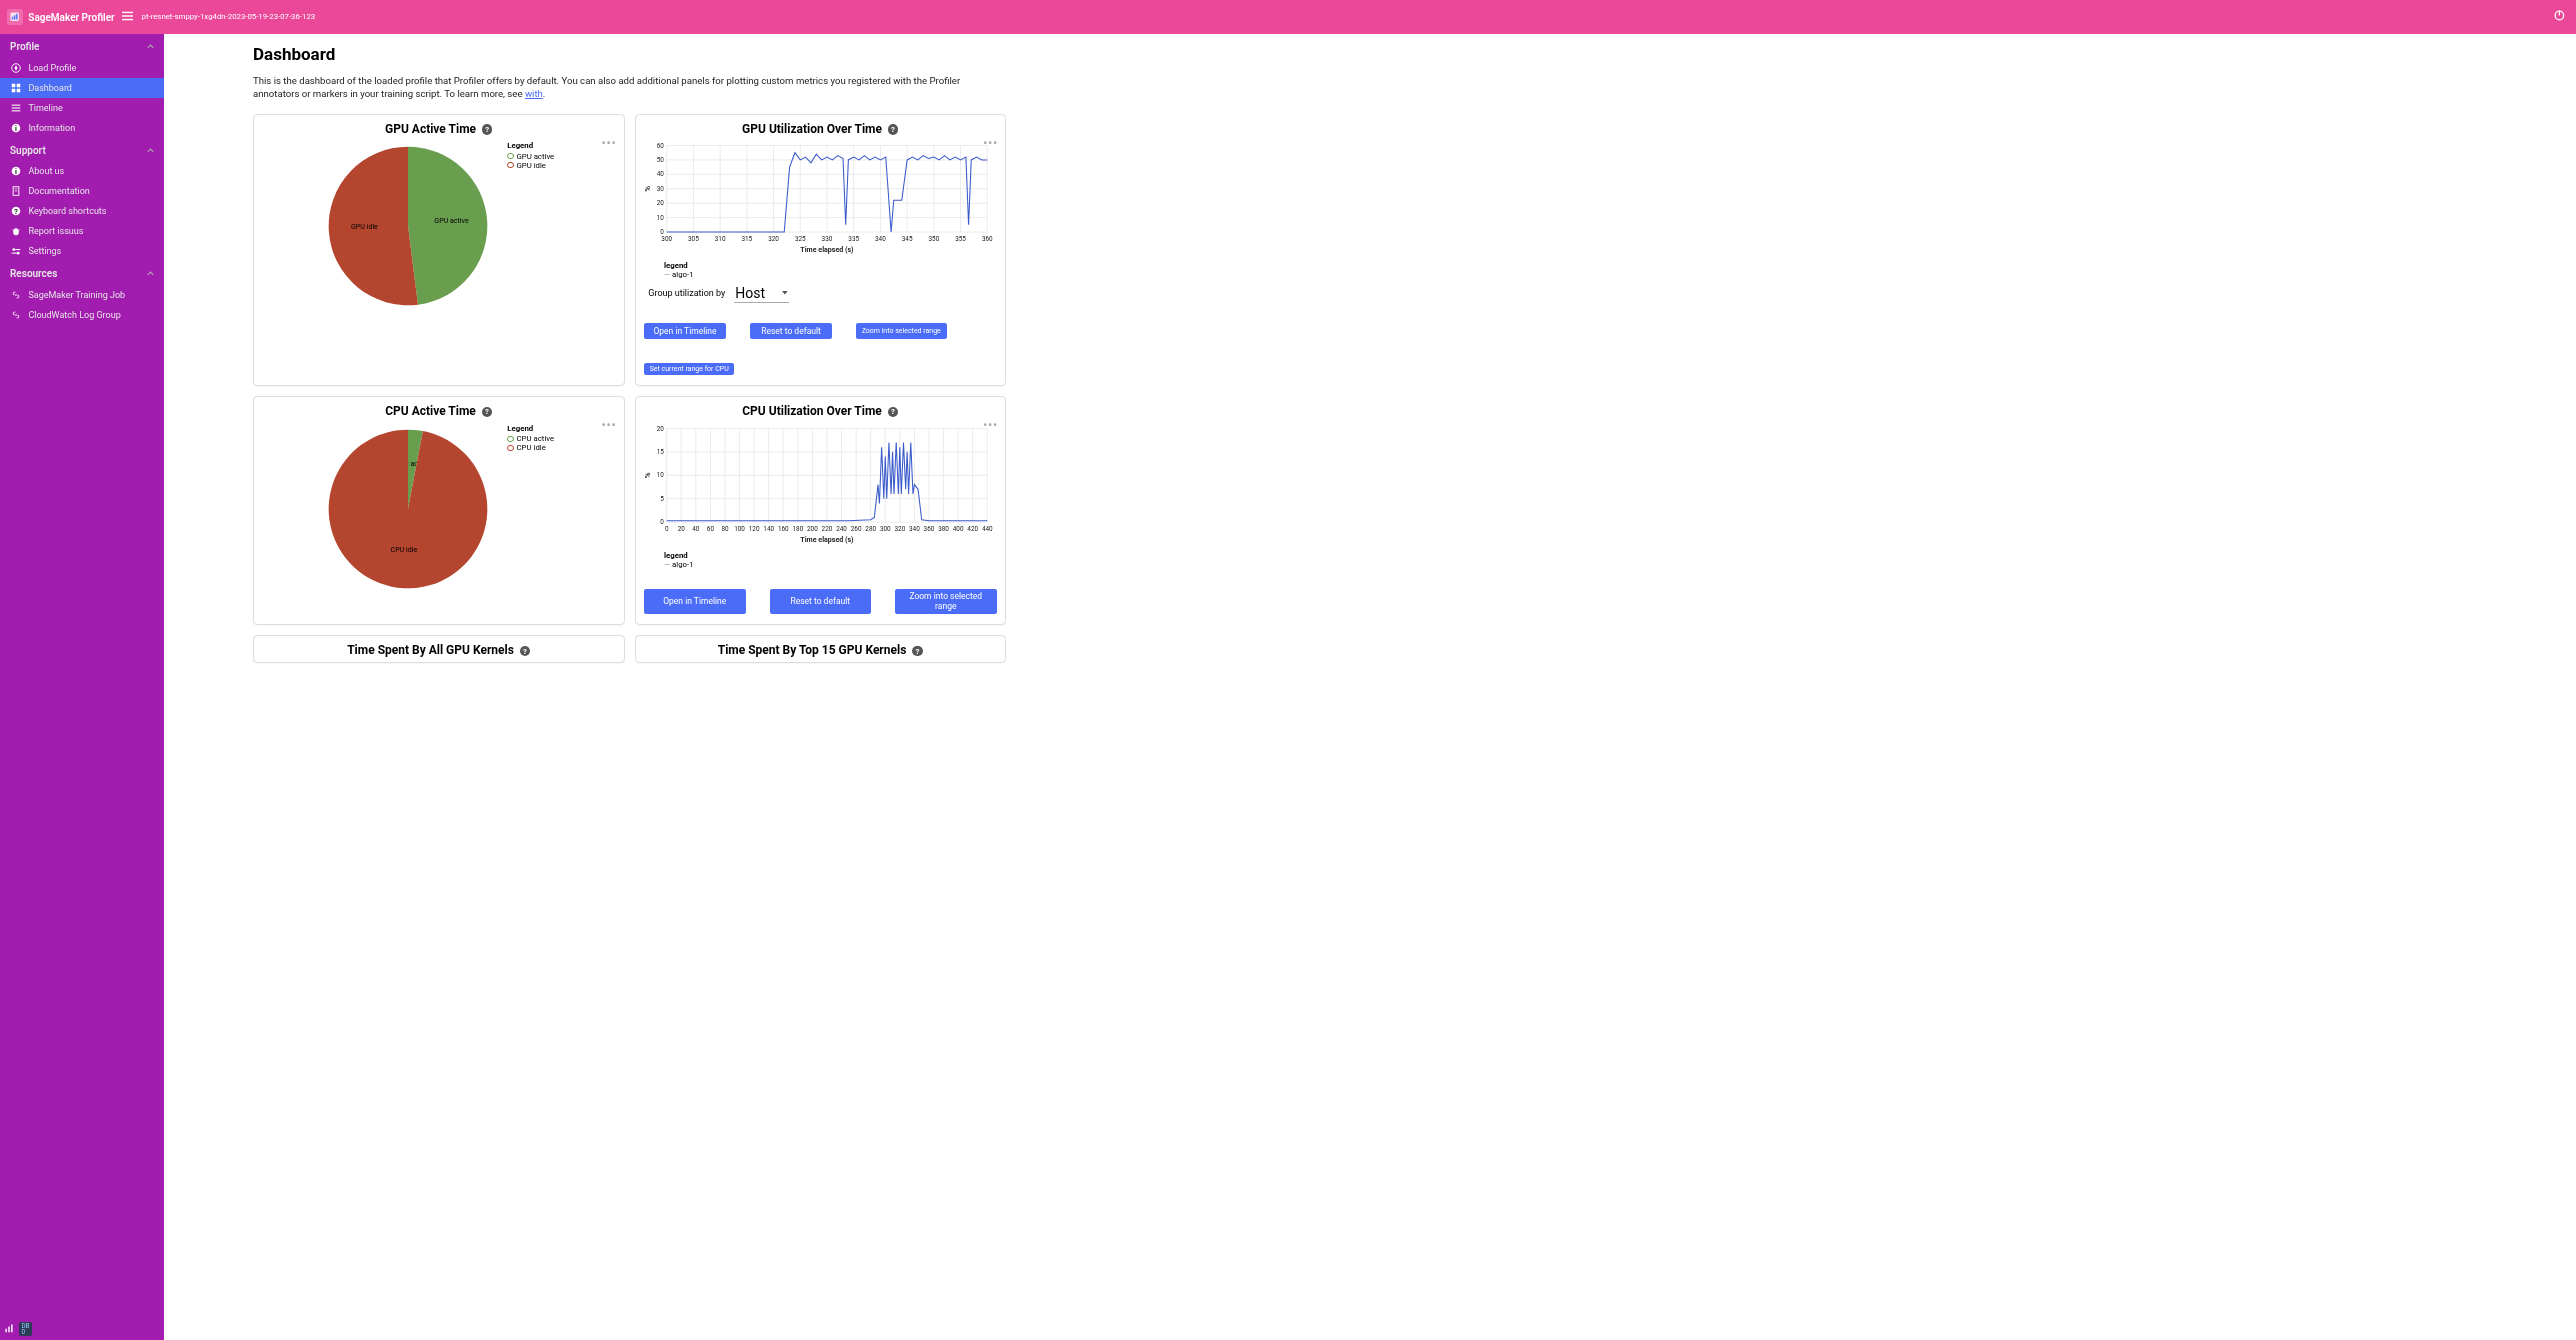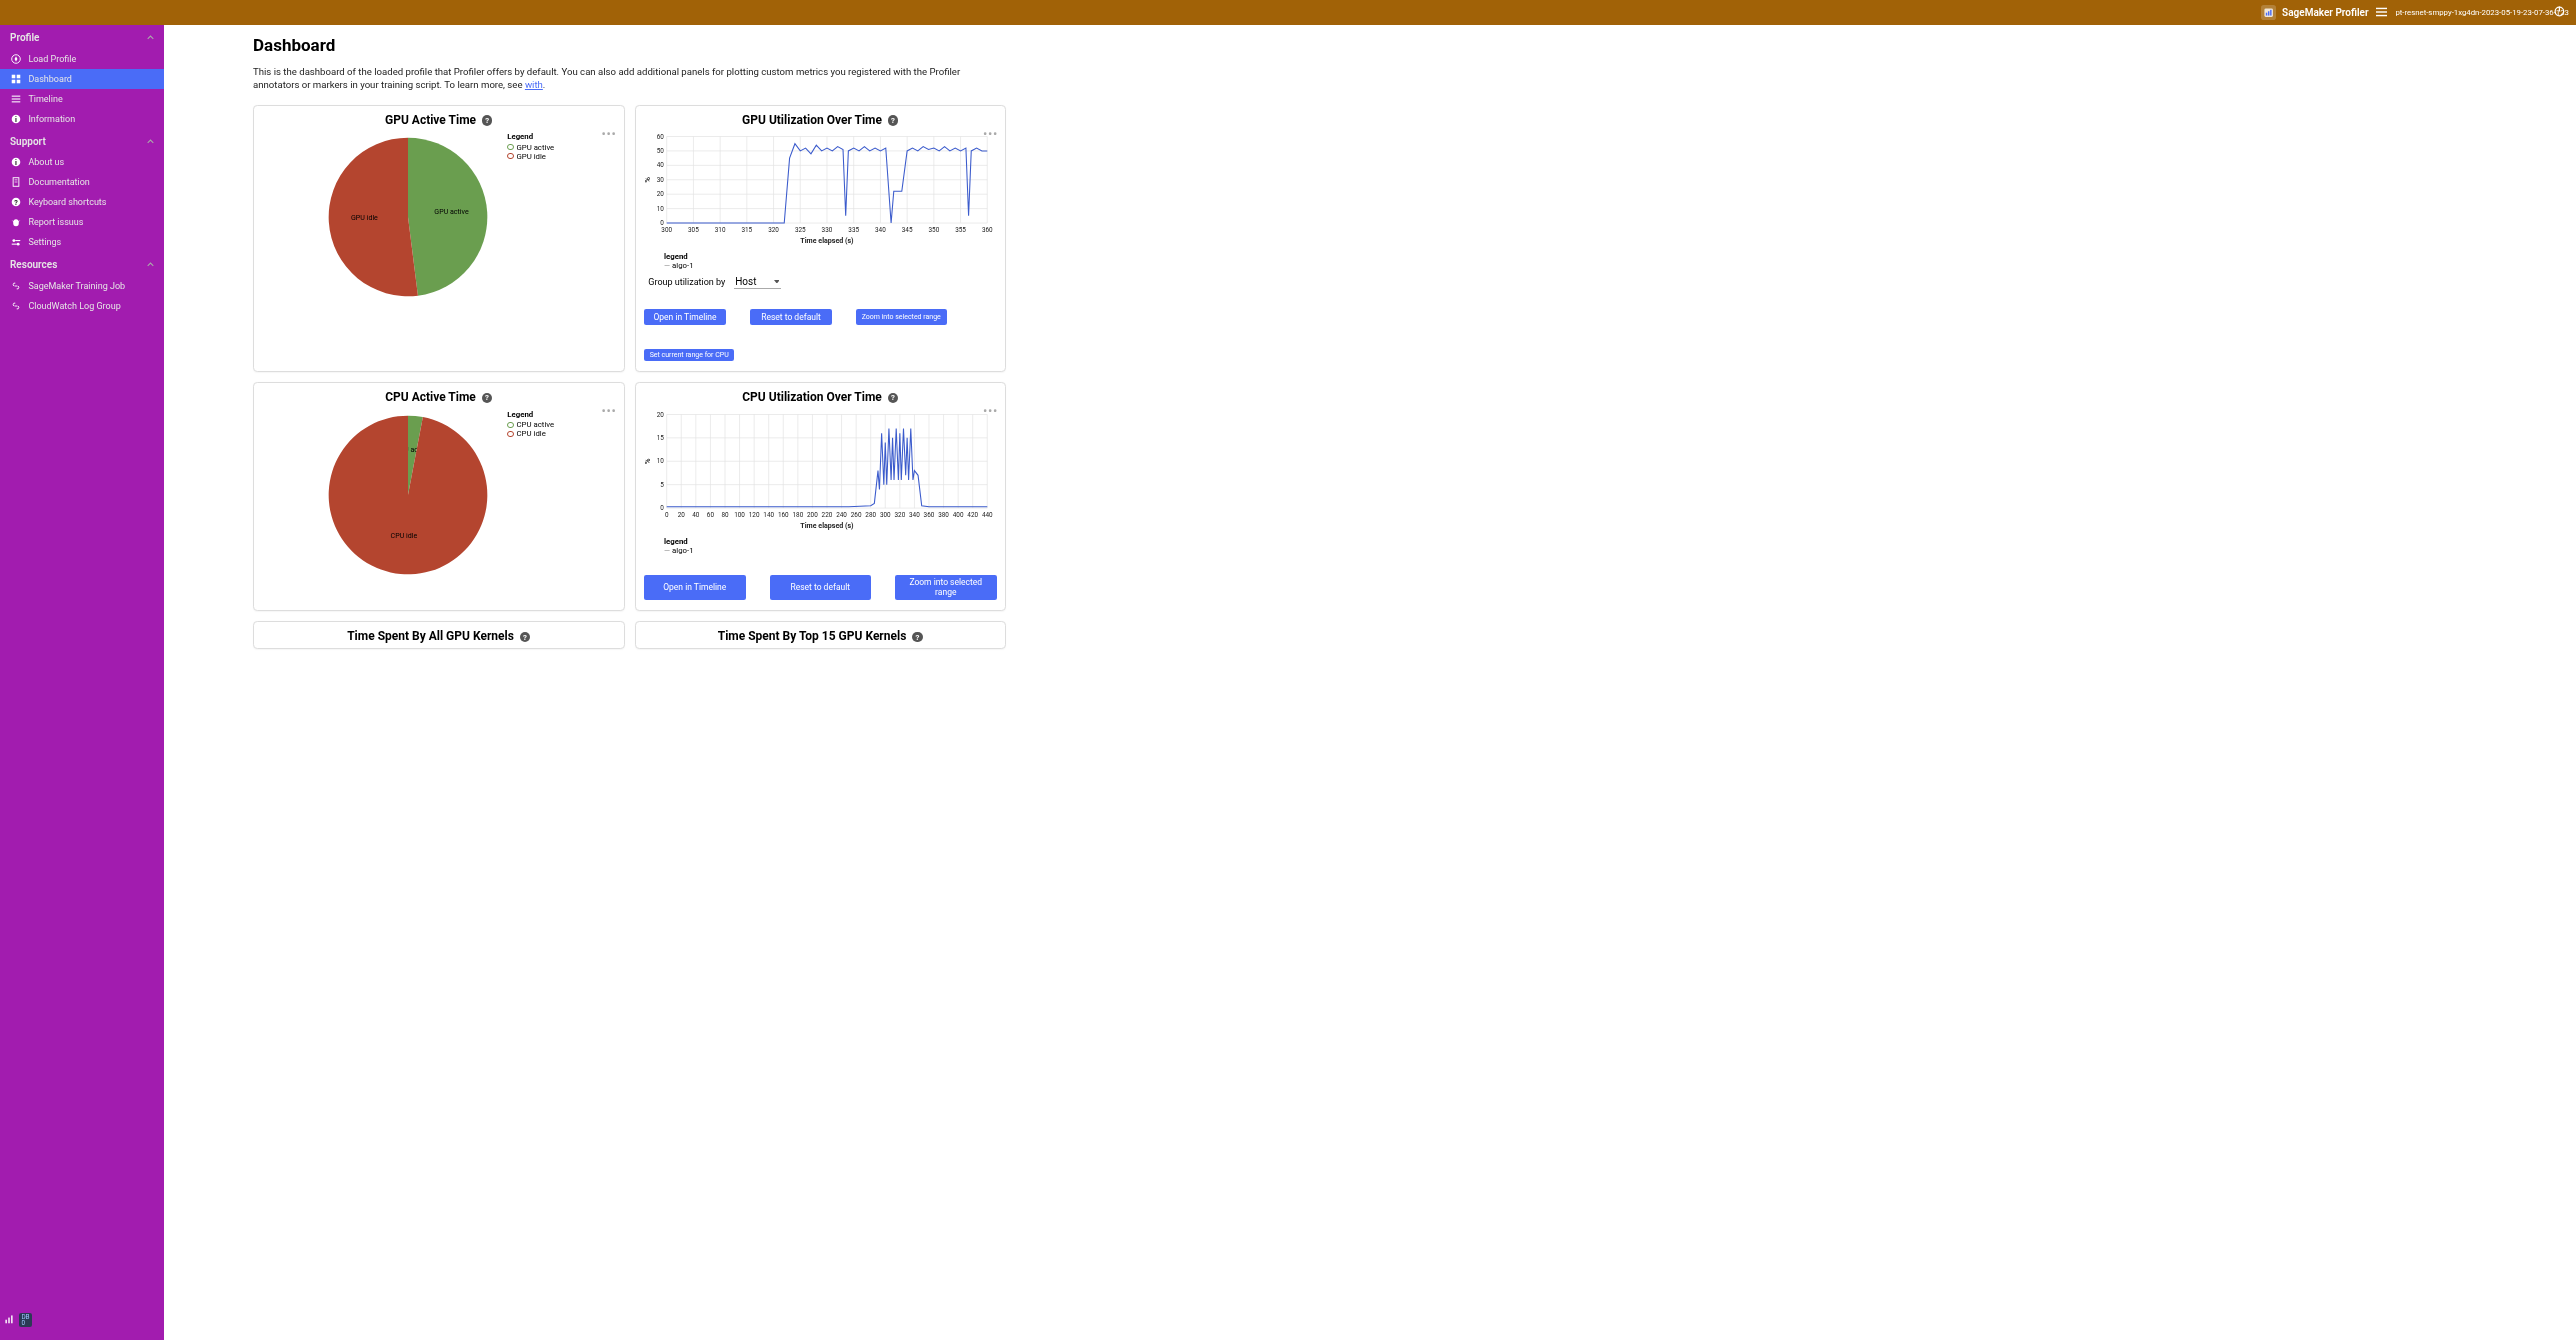--- a/index.html
+++ b/index.html
@@ -1,26 +1,25 @@
 <!DOCTYPE html>
 <html style="font-size:11.4px"><head>
 <meta charset="utf-8">
 <style>
 * { margin: 0; padding: 0; box-sizing: border-box; font-family: -apple-system, BlinkMacSystemFont, "Segoe UI", Roboto, Helvetica, Arial, sans-serif; }
 html, body { width: 100%; height: 100%; background: #fff; }
 
 .topbar {
-  background: #a16207;
+  background: #ec4899;
   color: #fff;
-  height: 25px;
+  height: 34px;
   display: flex;
   align-items: center;
   padding: 0 7px;
   position: relative;
-  justify-content: flex-end;
 }
 .topbar .logo { width: 15.6px; height: 15.6px; background: #fff3; border-radius: 2.8px; display: flex; align-items: center; justify-content: center; margin-right: 5.7px; }
 .topbar .brand { font-weight: 600; font-size: 10px; }
 .topbar .menu-icon { margin-left: 7px; margin-right: 8.5px; cursor: pointer; }
 .topbar .job { font-size: 7.8px; line-height: 1.2; max-width: 185px; }
 .topbar .power { position: absolute; right: 10px; top: 50%; transform: translateY(-50%); cursor: pointer; }
 
 .layout { display: flex; height: calc(100% - 25px); }
 
 .sidebar {
@@ -76,21 +75,21 @@
 .pie-wrap { display: flex; gap: 14px; align-items: flex-start; justify-content: center; }
 .legend-box { font-size: 7.8px; }
 .legend-box .lh { font-weight: 700; margin-bottom: 1.4px; }
 .legend-box .li { display: flex; align-items: center; gap: 2.8px; }
 .legend-box .sw { width: 6.4px; height: 6.4px; border-radius: 50%; border: 1.1px solid; }
 
 .line-chart { width: 100%; }
 .chart-legend { font-size: 7.8px; margin: 2.8px 0 4.3px 20px; }
 .chart-legend .lh { font-weight: 700; }
 .controls-row { display: flex; gap: 8.5px; align-items: center; font-size: 9px; margin: 2.8px 0 5.7px 4.3px; }
-.select-like { display: inline-flex; align-items: center; gap: 17px; border-bottom: 0.7px solid #aaa; padding: 1.4px 1.4px; cursor: pointer; font-size: 10px; }
+.select-like { display: inline-flex; align-items: center; gap: 17px; border-bottom: 0.7px solid #aaa; padding: 1.4px 1.4px; cursor: pointer; font-size: 14px; }
 .btn-row { display: flex; gap: 24px; flex-wrap: wrap; margin-top: 20px; }
 .btn {
   background: #4a6cf7;
   color: #fff;
   border: none;
   border-radius: 2.1px;
   font-size: 8.5px;
   padding: 2.8px 8.5px;
   cursor: pointer;
   min-width: 82px;

